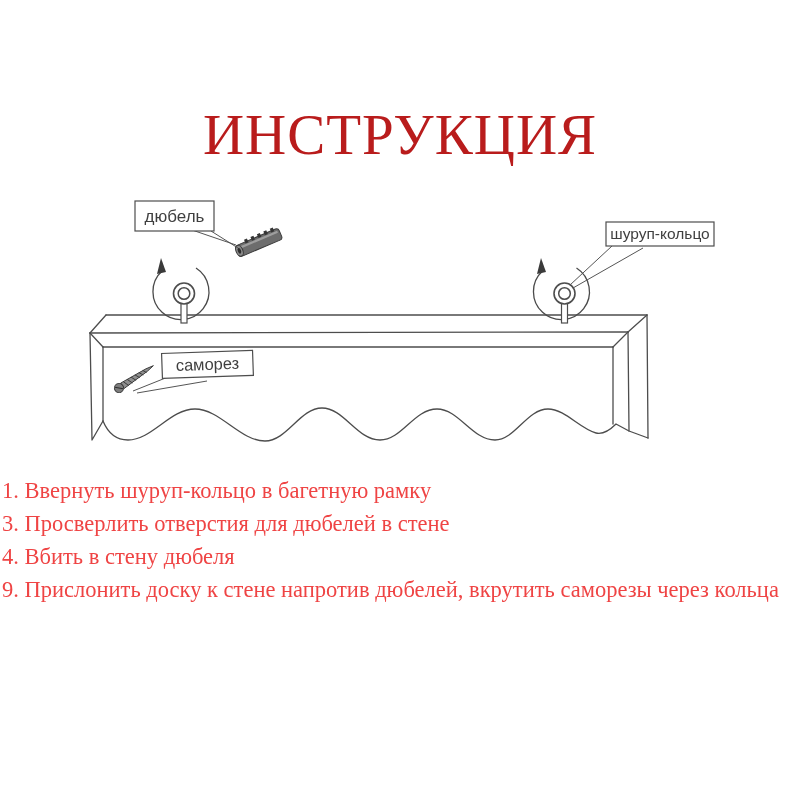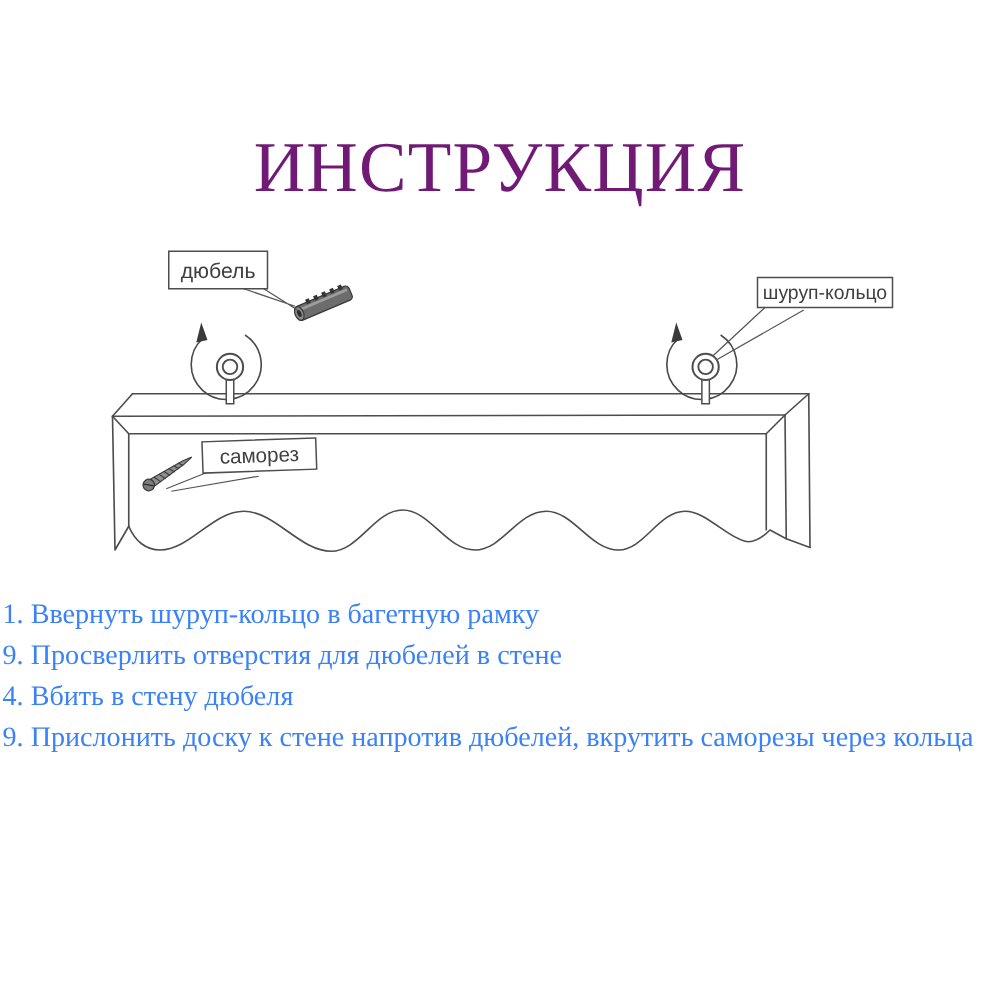--- a/index.html
+++ b/index.html
@@ -12,39 +12,39 @@
   }
   .title{
     position:absolute;
     top:102px;left:0;
     width:800px;
     text-align:center;
     font-family:"Liberation Serif", serif;
     font-size:57px;
     font-weight:400;
     letter-spacing:1px;
-    color:#701a75;
+    color:#b91c1c;
   }
   svg.diagram{
     position:absolute;
     top:0;left:0;
     width:800px;height:470px;
   }
   .diagram-label-text{
     font-family:"Liberation Sans", sans-serif;
     fill:#3f3f3f;
   }
   .instructions{
     position:absolute;
     top:474px;left:2px;
     width:794px;
     font-family:"Liberation Serif", serif;
     font-size:22.5px;
     line-height:33px;
-    color:#3b82f6;
+    color:#ef4444;
   }
   .instructions .item{white-space:normal;}
 </style>
 </head>
 <body>
 
 <div class="page">
 
   <div class="title">ИНСТРУКЦИЯ</div>
 
@@ -126,18 +126,18 @@
       <text class="diagram-label-text" x="660" y="239" font-size="15.5" text-anchor="middle">шуруп-кольцо</text>
     </g>
     <g transform="rotate(-2 205 365)">
       <rect x="162" y="352" width="91" height="25" fill="#ffffff" stroke="#4d4d4d" stroke-width="1.2"></rect>
       <text class="diagram-label-text" x="207.5" y="370" font-size="16.5" text-anchor="middle">саморез</text>
     </g>
   </svg>
 
   <div class="instructions">
     <div class="item">1. Ввернуть шуруп-кольцо в багетную рамку</div>
-    <div class="item">9. Просверлить отверстия для дюбелей в стене</div>
+    <div class="item">3. Просверлить отверстия для дюбелей в стене</div>
     <div class="item">4. Вбить в стену дюбеля</div>
     <div class="item">9. Прислонить доску к стене напротив дюбелей, вкрутить саморезы через кольца</div>
   </div>
 
 </div>
 
 </body></html>

